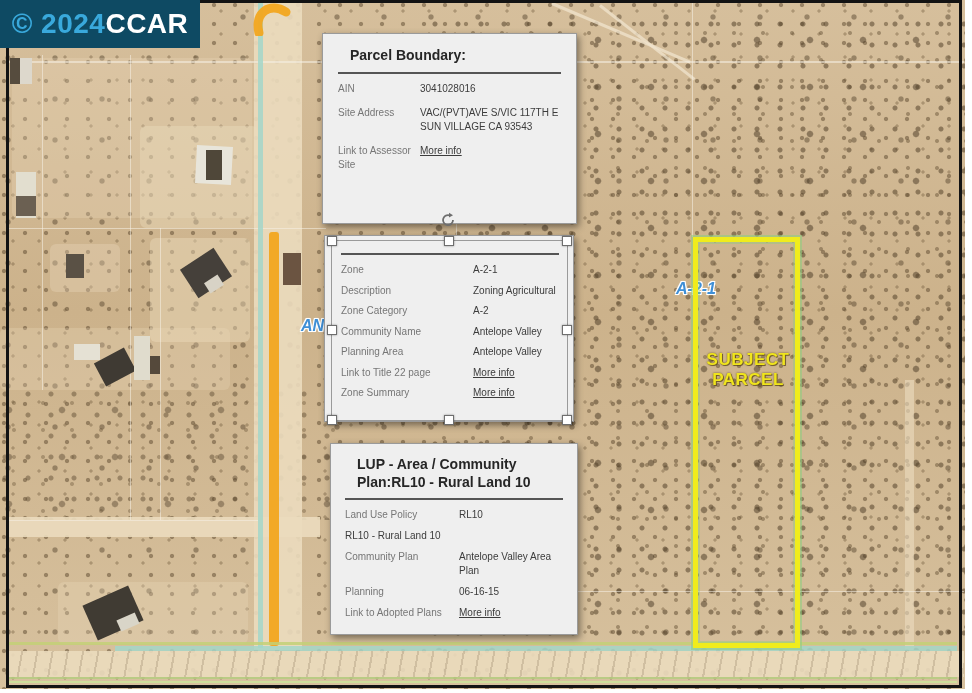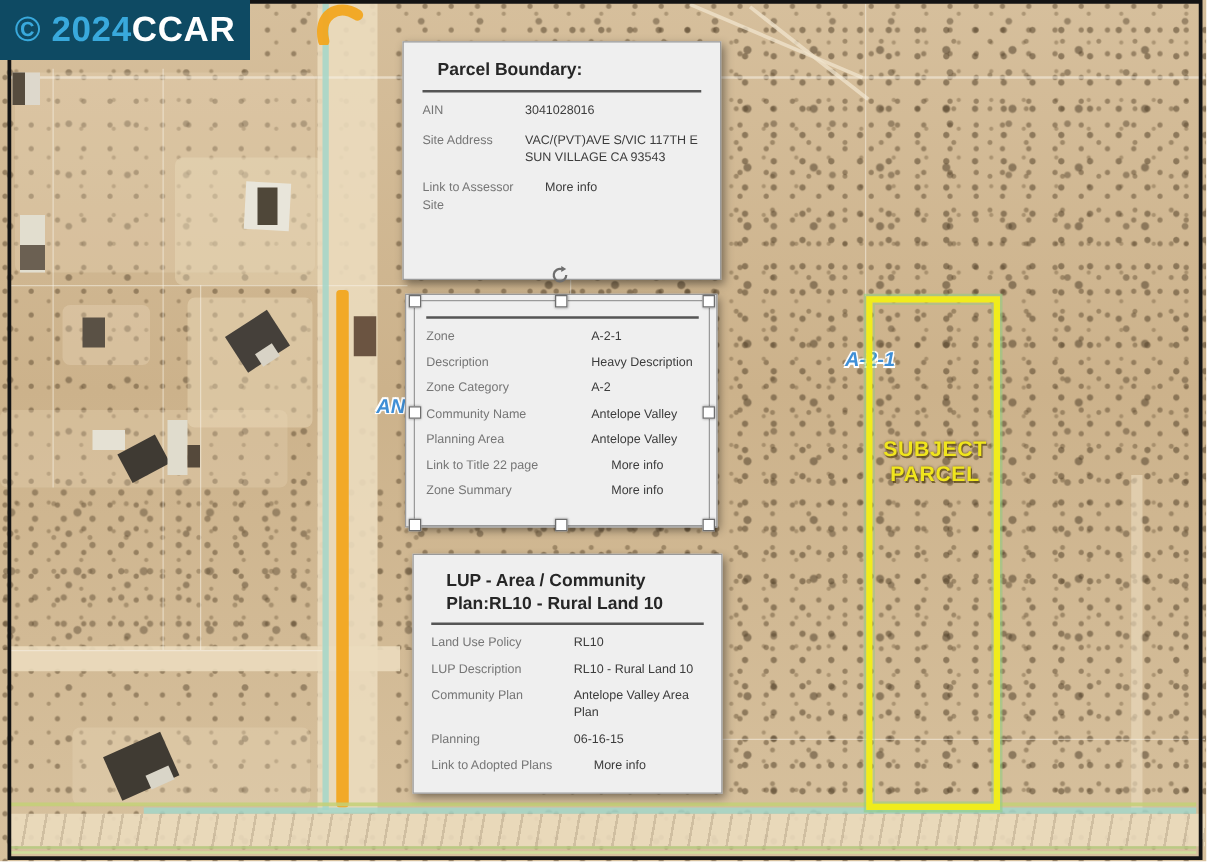--- a/index.html
+++ b/index.html
@@ -42,21 +42,21 @@
     text-shadow:0 0 2px rgba(90,70,20,.9),1px 1px 0 rgba(90,70,20,.7);}
   
   .panel{position:absolute;z-index:10;background:#efefef;border:1px solid #9a9a9a;
     box-shadow:2px 3px 7px rgba(0,0,0,.45);box-sizing:border-box;color:#3c3c3c;}
   .panel-inner{padding:12px 15px 10px 15px;}
   .p-title{font-size:14px;font-weight:bold;color:#262626;line-height:1.3;margin-left:12px;}
   .p-divider{border:none;border-top:2px solid #555;margin:8px 0 8px 0;}
   .row{display:grid;column-gap:8px;font-size:10px;line-height:1.4;}
   .row .lbl{color:#767676;}
   .row .val{color:#3c3c3c;}
-  .row a{color:var(--link,#3a5795);cursor:pointer;margin-left:16px;}
+  .row a{color:var(--link,#3a5795);text-decoration:underline;cursor:pointer;}
   .pb-rows .row{grid-template-columns:74px 1fr;margin-bottom:10px;}
   .zn-rows .row{grid-template-columns:124px 1fr;margin-bottom:6.5px;}
   .lup-rows .row{grid-template-columns:106px 1fr;margin-bottom:7px;}
   
   .sel-rect{position:absolute;z-index:11;border:1px solid #9a9a9a;pointer-events:none;}
   .handle{position:absolute;z-index:12;width:8px;height:8px;background:#fff;border:1px solid #6e6e6e;
     box-shadow:0 0 2px rgba(0,0,0,.4);pointer-events:auto;}
   .rotate-handle{position:absolute;z-index:12;width:16px;height:16px;pointer-events:auto;}
   
   .neatline{position:absolute;left:6px;top:0;width:956px;height:688px;border:3px solid #131313;
@@ -159,21 +159,21 @@
   <div class="panel" style="left:324px;top:235px;width:250px;height:187px;">
     <div class="panel-inner" style="padding:11px 14px 8px 16px;">
       <hr class="p-divider" style="margin:6px 0 8px 0;">
       <div class="zn-rows">
         <div class="row">
           <span class="lbl">Zone</span>
           <span class="val">A-2-1</span>
         </div>
         <div class="row">
           <span class="lbl">Description</span>
-          <span class="val">Heavy Description</span>
+          <span class="val">Zoning Agricultural</span>
         </div>
         <div class="row">
           <span class="lbl">Zone Category</span>
           <span class="val">A-2</span>
         </div>
         <div class="row">
           <span class="lbl">Community Name</span>
           <span class="val">Antelope Valley</span>
         </div>
         <div class="row">
@@ -211,21 +211,20 @@
   <div class="panel" style="left:330px;top:443px;width:248px;height:192px;">
     <div class="panel-inner" style="padding:11px 14px 8px 14px;">
       <div class="p-title">LUP - Area / Community Plan:RL10 - Rural Land 10</div>
       <hr class="p-divider" style="margin:7px 0 8px 0;">
       <div class="lup-rows">
         <div class="row">
           <span class="lbl">Land Use Policy</span>
           <span class="val">RL10</span>
         </div>
         <div class="row">
-          <span class="lbl">LUP Description</span>
           <span class="val">RL10 - Rural Land 10</span>
         </div>
         <div class="row">
           <span class="lbl">Community Plan</span>
           <span class="val">Antelope Valley Area Plan</span>
         </div>
         <div class="row">
           <span class="lbl">Planning</span>
           <span class="val">06-16-15</span>
         </div>

